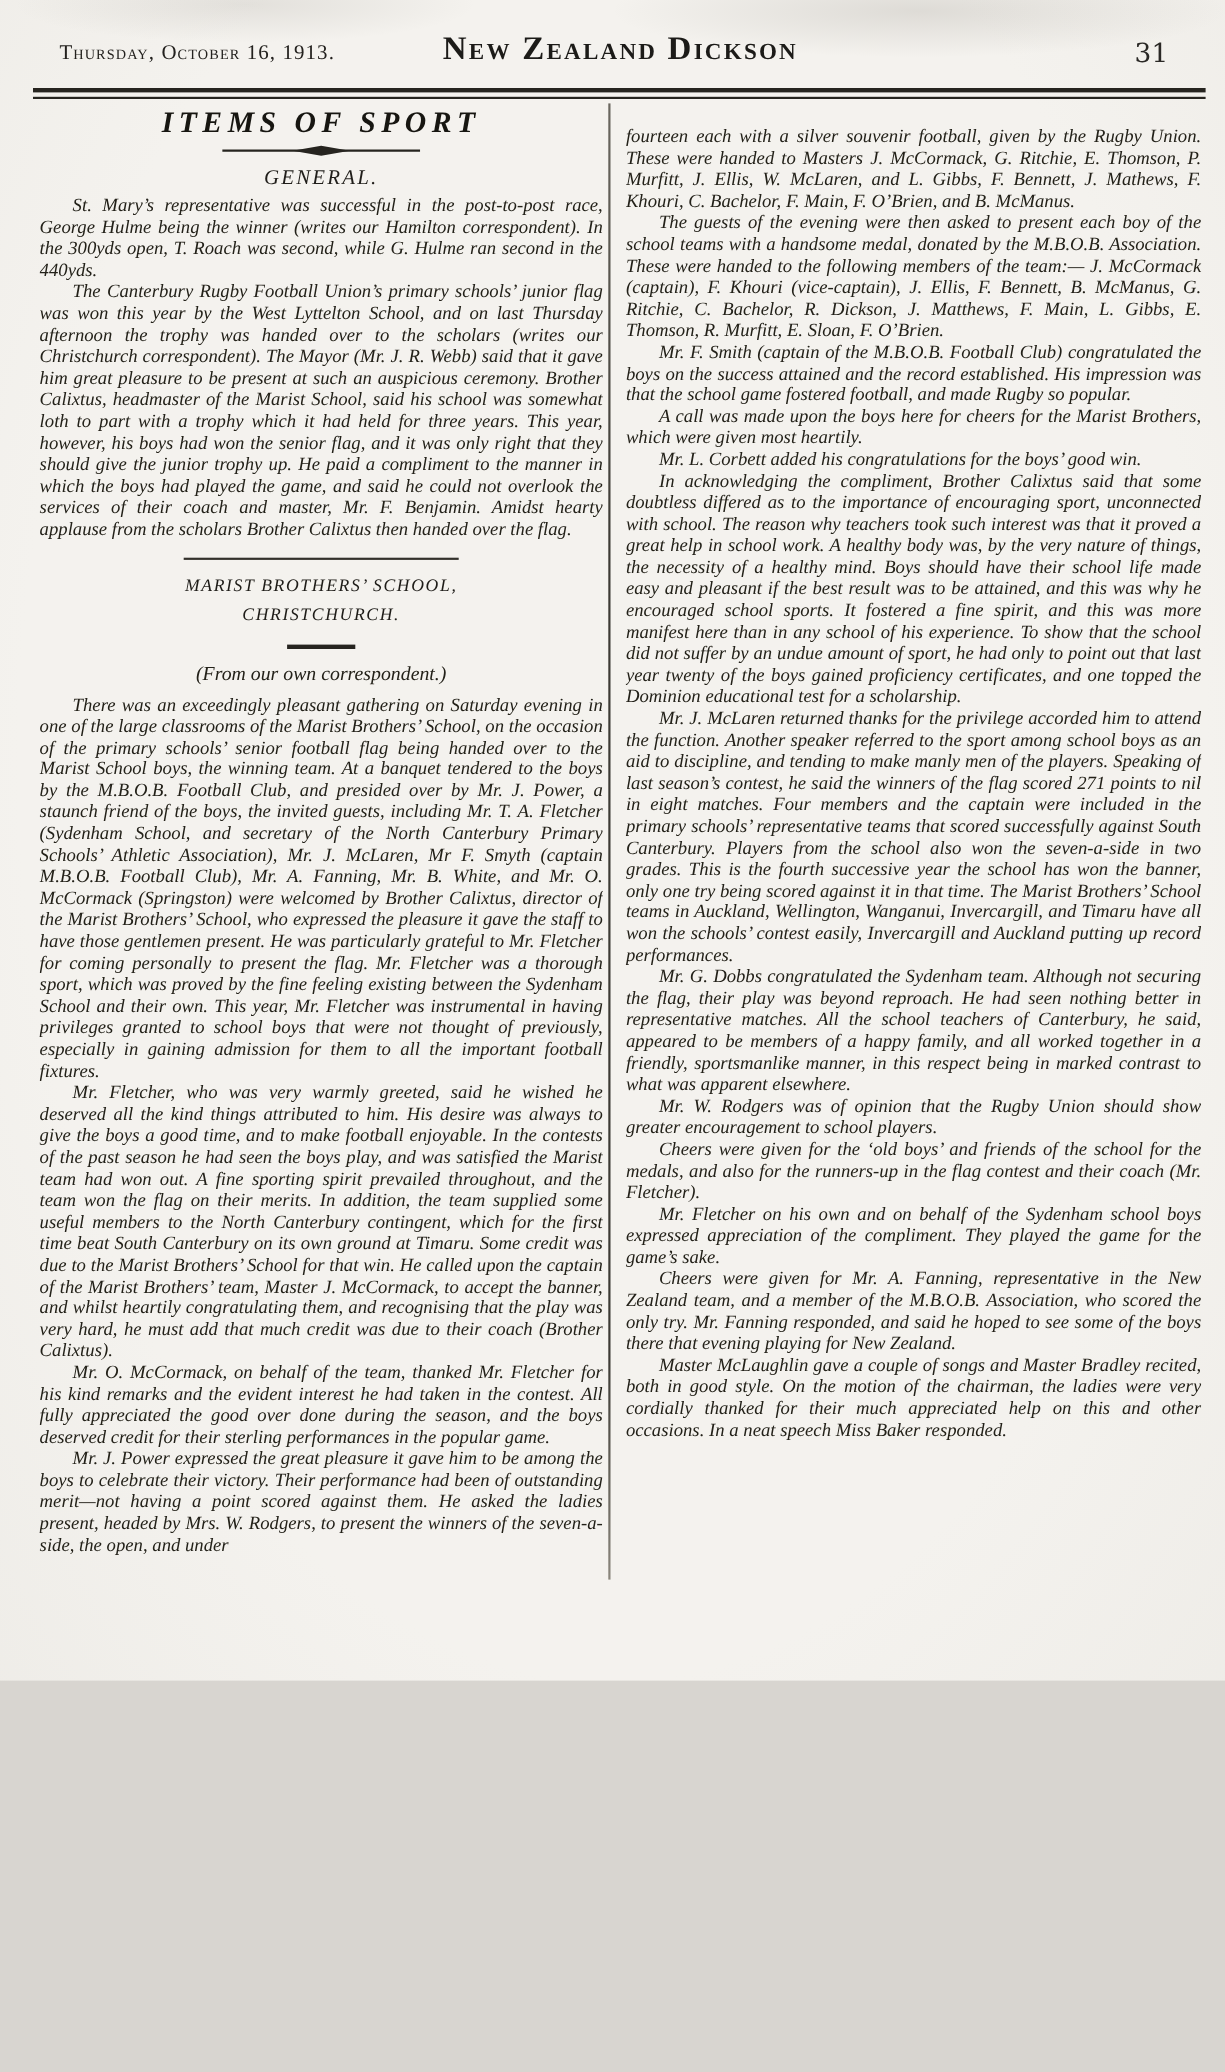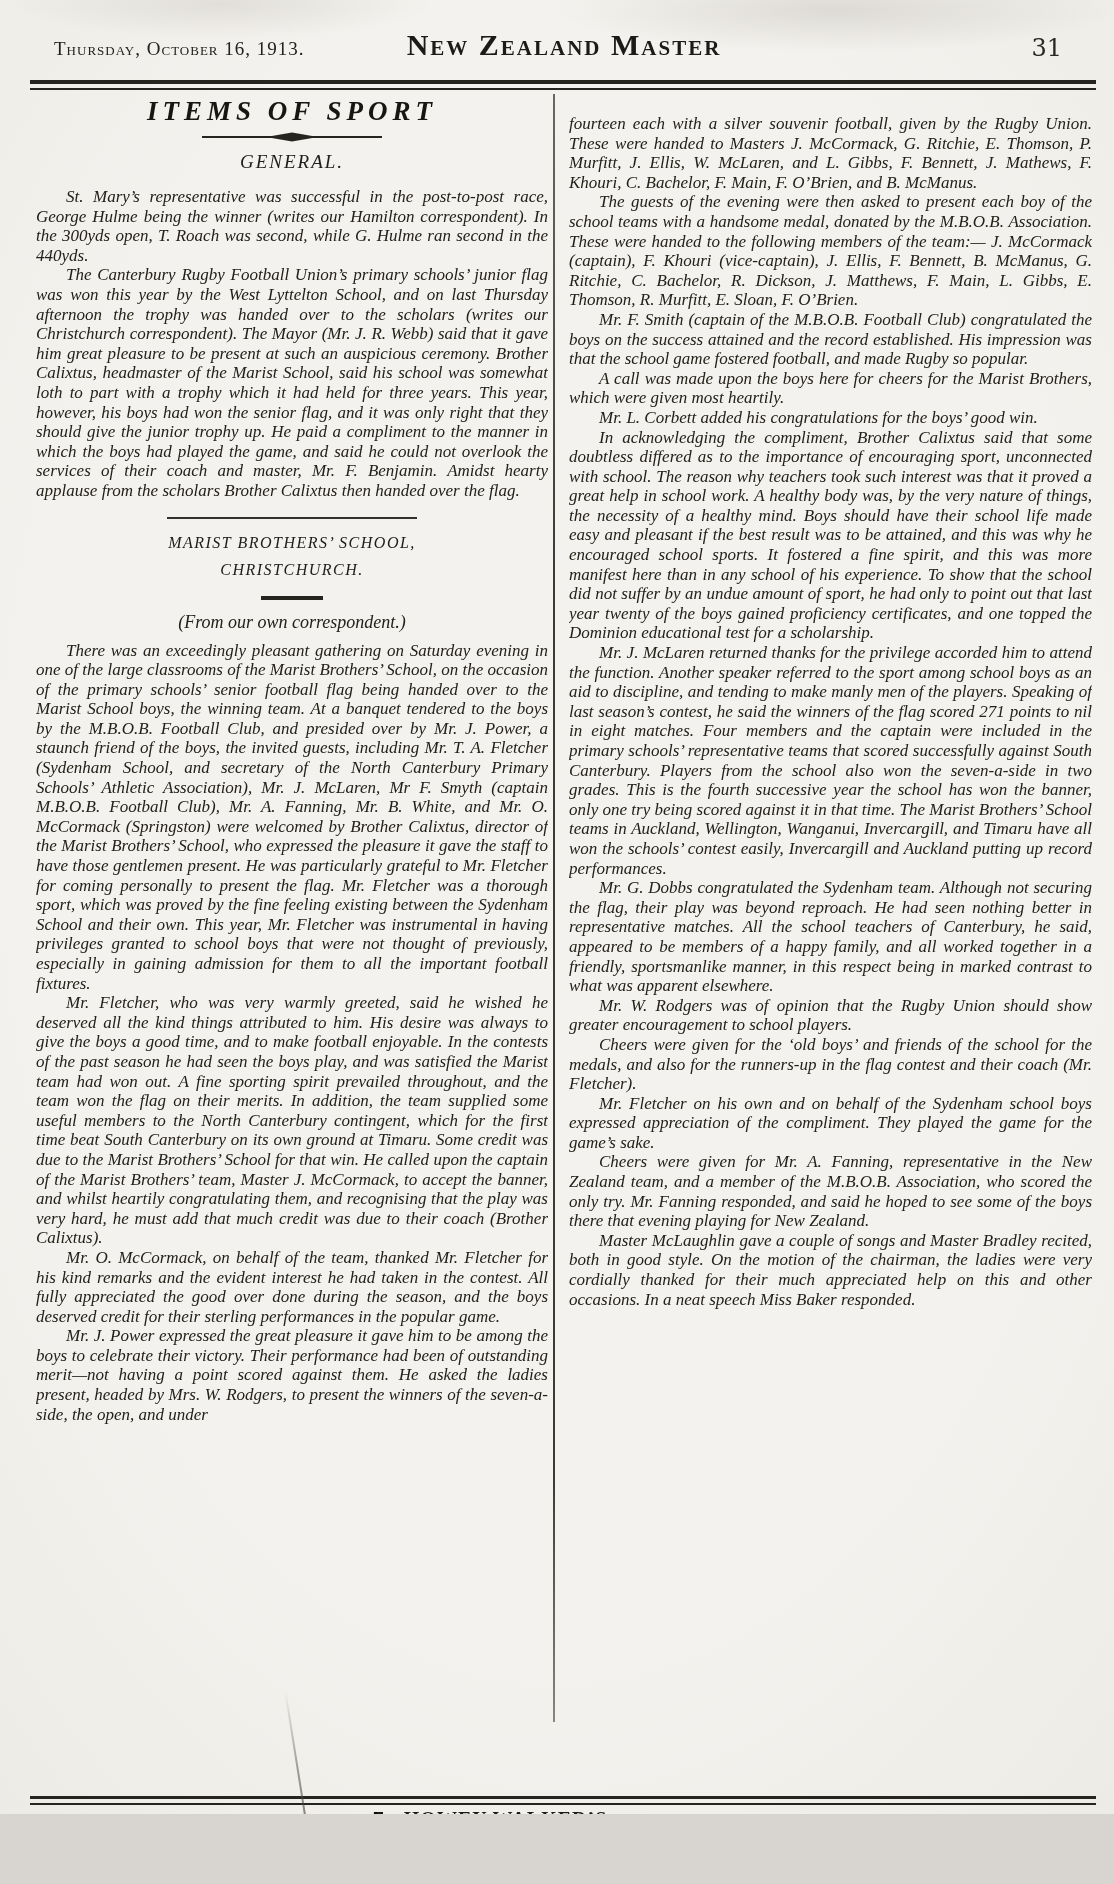--- a/index.html
+++ b/index.html
@@ -1,18 +1,18 @@
 <!DOCTYPE html>
 <html><head>
 <meta charset="utf-8">
 <style>
   html,body{margin:0;padding:0;background:#d8d5d0;}
   .page{
     position:relative;
-    width:1114px;height:1814px;
+    width:1114px;height:1528px;
     margin:0 auto;
     background:
       radial-gradient(ellipse 400px 60px at 75% 10px, rgba(120,115,105,.18), rgba(0,0,0,0) 70%),
       radial-gradient(ellipse 300px 50px at 20% 4px, rgba(120,115,105,.14), rgba(0,0,0,0) 70%),
       radial-gradient(ellipse 900px 1400px at 50% 45%, #f4f2ee 60%, #eceae5 100%);
     overflow:hidden;
     color:#201f1c;
     font-family:"Liberation Serif","DejaVu Serif",serif;
   }
 
@@ -54,21 +54,21 @@
   }
   .body-par.noindent{text-indent:0;}
 
   
   .section-title{
     margin:2px 0 4px 0;text-align:center;
     font-size:27px;font-weight:bold;letter-spacing:5px;color:#171611;
   }
   .section-ornament{display:block;margin:2px auto 6px auto;}
   .subsection-title{
-    margin:8px 0 14px 0;text-align:center;
+    margin:8px 0 4px 0;text-align:center;
     font-size:19px;letter-spacing:2px;color:#201e1a;font-weight:normal;
   }
   .subhead-rule-top{width:250px;height:0;border-top:2px solid #33312b;margin:16px auto 10px auto;}
   .marist-heading{
     margin:0;text-align:center;font-size:16px;letter-spacing:1.5px;
     line-height:27px;font-weight:normal;color:#1e1c18;
   }
   .subhead-rule-bottom{width:62px;height:4px;background:#26241f;margin:13px auto 12px auto;}
   .correspondent-byline{
     text-align:center;font-size:18px;margin:2px 0 8px 0;color:#232119;
@@ -114,21 +114,21 @@
     transform:rotate(-9deg);
   }
 </style>
 </head>
 <body>
 
 <div class="page">
 
   <div class="masthead-row">
     <span class="date-label">Thursday, October 16, 1913.</span>
-    <span class="masthead-title">New Zealand Master</span>
+    <span class="masthead-title">New Zealand Dickson</span>
     <span class="page-number">31</span>
   </div>
   <div class="header-rule"></div>
 
   <div class="columns">
 
     <div class="col col-left">
       <h1 class="section-title">ITEMS OF SPORT</h1>
 
       <svg class="section-ornament" width="180" height="12" viewBox="0 0 180 12">

